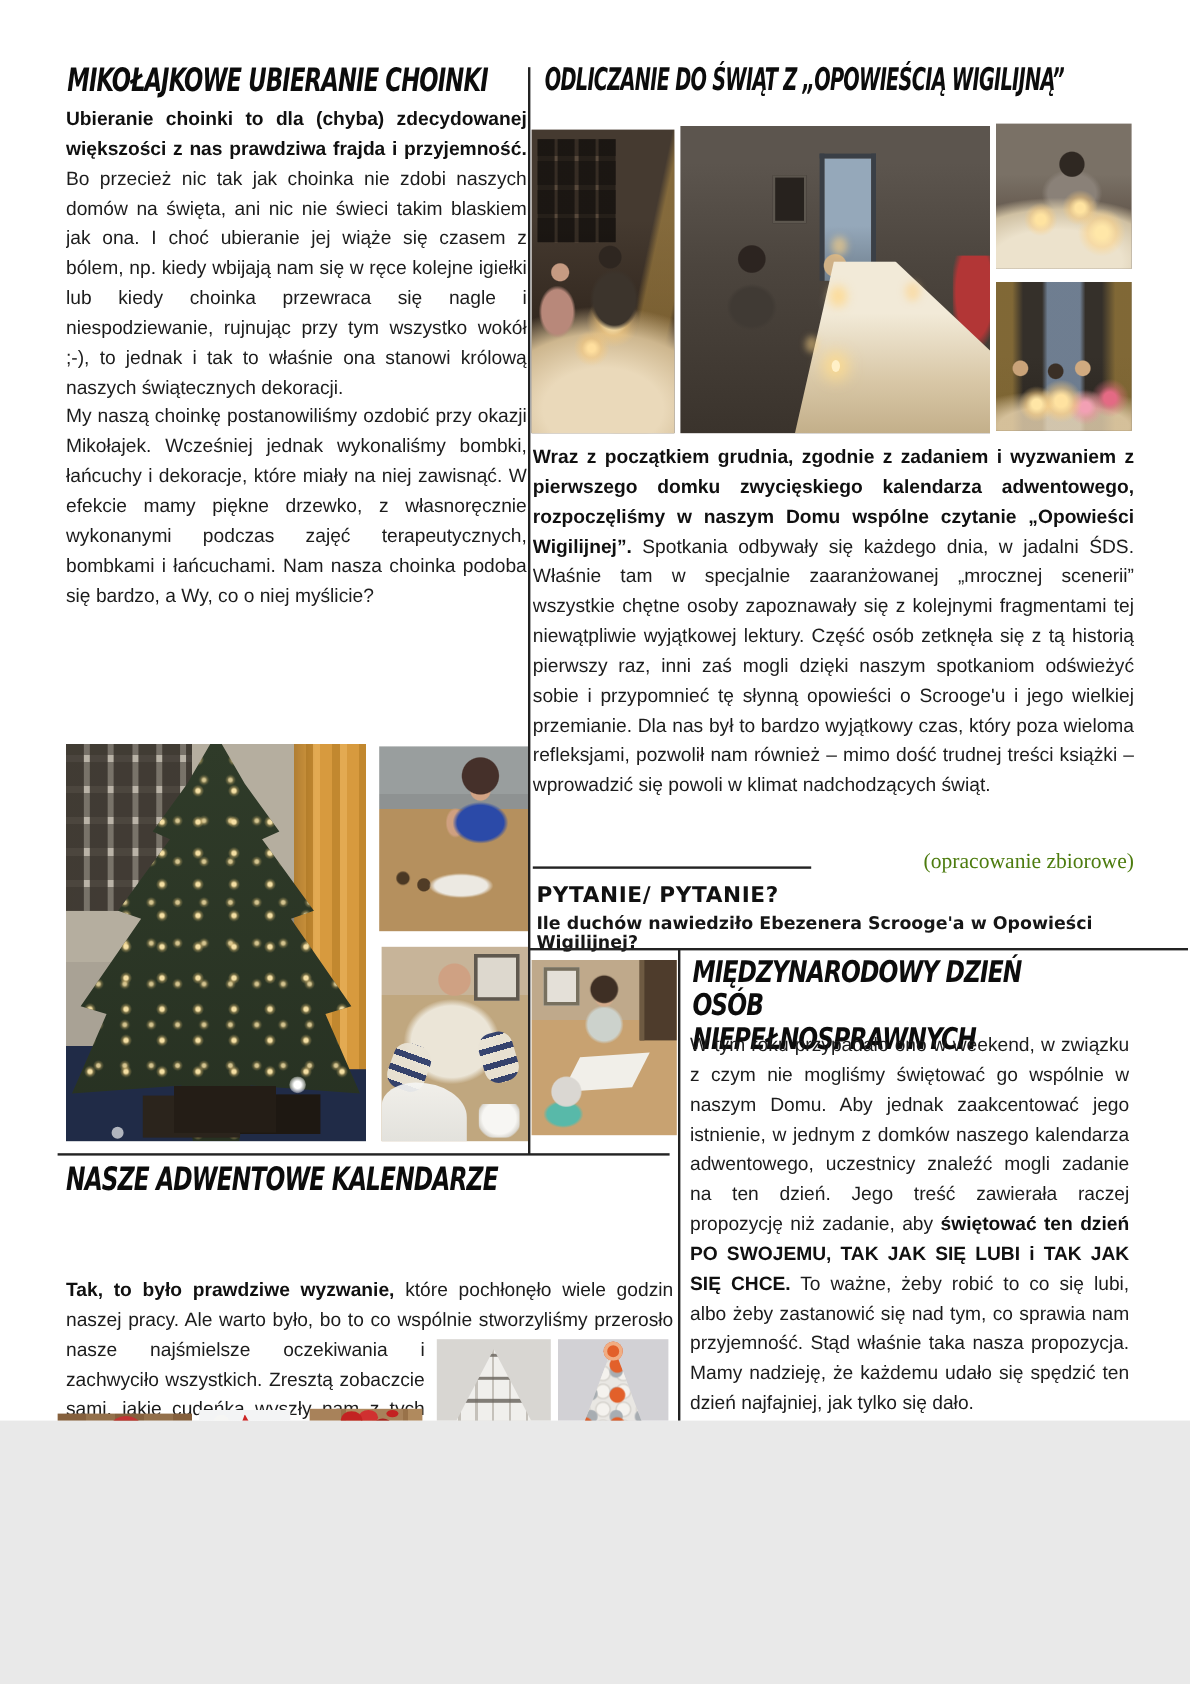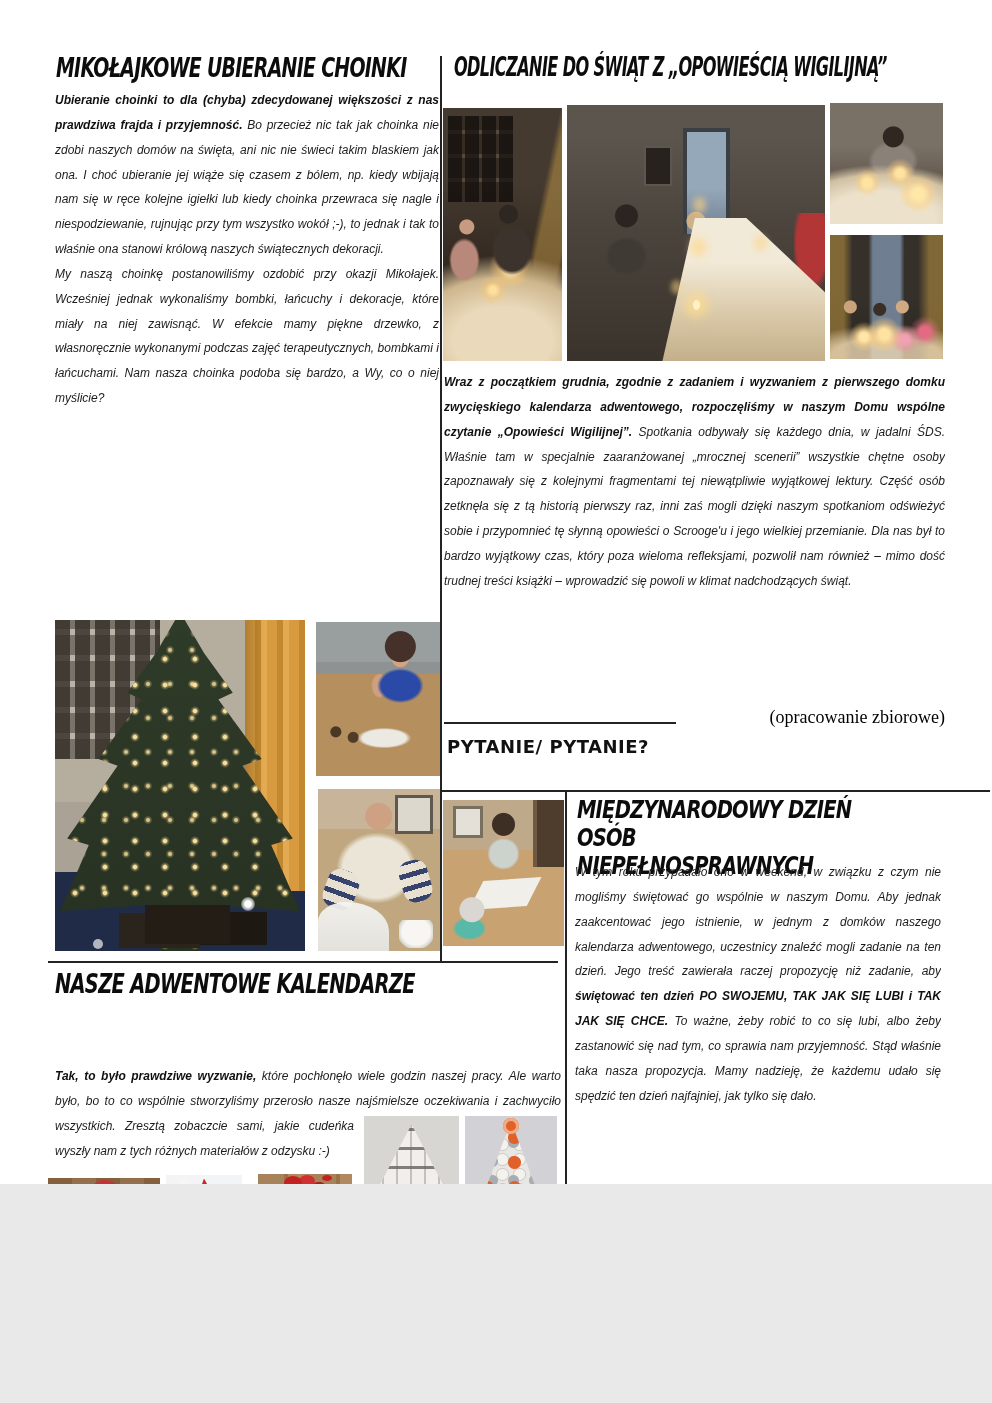--- a/index.html
+++ b/index.html
@@ -6,28 +6,28 @@
   .page{position:relative;width:992px;height:1184px;background:#ffffff;margin:0 auto;
         font-family:"Liberation Sans",sans-serif;color:#1a1a1a;overflow:hidden;}
   
   .headline{position:absolute;font-family:"DejaVu Sans",sans-serif;font-weight:800;font-style:italic;
             color:#0c0c0c;white-space:nowrap;transform-origin:left top;letter-spacing:-1px;line-height:1.05;}
   .hl-left1{left:56px;top:54px;font-size:27px;transform:scaleX(.70);}
   .hl-right1{left:454px;top:54px;font-size:26px;transform:scaleX(.62);}
   .hl-left2{left:55px;top:970px;font-size:27px;transform:scaleX(.72);}
   .hl-right2{left:577px;top:796px;font-size:25px;transform:scaleX(.78);white-space:normal;line-height:1.12;}
   
-  .body-text{position:absolute;font-size:12px;line-height:24.85px;text-align:justify;color:#1c1c1c;font-style:italic;}
+  .body-text{position:absolute;font-size:16px;line-height:24.85px;text-align:justify;color:#1c1c1c;}
   .body-text p{margin:0;}
   .body-text b{color:#101010;}
   #t1{left:55px;top:88px;width:384px;height:528px;overflow:hidden;}
   #rt1{left:444px;top:370px;width:501px;height:350px;overflow:hidden;}
   #mt{left:575px;top:860px;width:366px;height:478px;overflow:hidden;}
   #nt{left:55px;top:1064px;width:506px;}
-  .attr{position:absolute;font-family:"Liberation Serif",serif;font-size:18px;color:#000000;text-align:right;}
+  .attr{position:absolute;font-family:"Liberation Serif",serif;font-size:18px;color:#4d7c0f;text-align:right;}
   #attr1{left:650px;top:707px;width:295px;}
   #attr2{left:620px;top:1337px;width:323px;}
   .pagenum{position:absolute;left:938px;top:1345px;font-family:"Liberation Serif",serif;font-size:17px;color:#222;}
   
   .quiz-title{position:absolute;left:447px;top:736px;font-family:"DejaVu Sans",sans-serif;
               font-weight:bold;font-size:18px;letter-spacing:.5px;color:#111;}
   .quiz-question{position:absolute;left:447px;top:762px;width:498px;font-family:"DejaVu Sans",sans-serif;
               font-weight:bold;font-size:14.5px;color:#161616;}
   
   .line{position:absolute;background:#232323;}
@@ -246,20 +246,21 @@
   </div>
 
   <div class="body-text" id="rt1">
     <p><b>Wraz z początkiem grudnia, zgodnie z zadaniem i wyzwaniem z pierwszego domku zwycięskiego kalendarza adwentowego, rozpoczęliśmy w naszym Domu wspólne czytanie „Opowieści Wigilijnej”.</b><span> Spotkania odbywały się każdego dnia, w jadalni ŚDS. Właśnie tam w specjalnie zaaranżowanej „mrocznej scenerii” wszystkie chętne osoby zapoznawały się z kolejnymi fragmentami tej niewątpliwie wyjątkowej lektury. Część osób zetknęła się z tą historią pierwszy raz, inni zaś mogli dzięki naszym spotkaniom odświeżyć sobie i przypomnieć tę słynną opowieści o Scrooge'u i jego wielkiej przemianie. Dla nas był to bardzo wyjątkowy czas, który poza wieloma refleksjami, pozwolił nam również – mimo dość trudnej treści książki – wprowadzić się powoli w klimat nadchodzących świąt.</span></p>
   </div>
 
   <div class="line" style="left:444px;top:722px;width:232px;height:2px;"></div>
   <div class="attr" id="attr1">(opracowanie zbiorowe)</div>
 
   <div class="quiz-title">PYTANIE/ PYTANIE?</div>
+  <div class="quiz-question">Ile duchów nawiedziło Ebezenera Scrooge'a w Opowieści Wigilijnej?</div>
 
   <div class="line" style="left:440px;top:56px;width:2px;height:906px;"></div>
   <div class="line" style="left:48px;top:961px;width:510px;height:2px;"></div>
   <div class="line" style="left:440px;top:790px;width:550px;height:2px;"></div>
   <div class="line" style="left:565px;top:790px;width:2px;height:568px;"></div>
 
   <div class="body-text" id="mt">
     <p><span>W tym roku przypadało ono w weekend, w związku z czym nie mogliśmy świętować go wspólnie w naszym Domu. Aby jednak zaakcentować jego istnienie, w jednym z domków naszego kalendarza adwentowego, uczestnicy znaleźć mogli zadanie na ten dzień. Jego treść zawierała raczej propozycję niż zadanie, aby </span><b>świętować ten dzień PO SWOJEMU, TAK JAK SIĘ LUBI i TAK JAK SIĘ CHCE.</b><span> To ważne, żeby robić to co się lubi, albo żeby zastanowić się nad tym, co sprawia nam przyjemność. Stąd właśnie taka nasza propozycja. Mamy nadzieję, że każdemu udało się spędzić ten dzień najfajniej, jak tylko się dało.</span></p>
   </div>
   <div class="attr" id="attr2">(opracowanie zbiorowe)</div>

